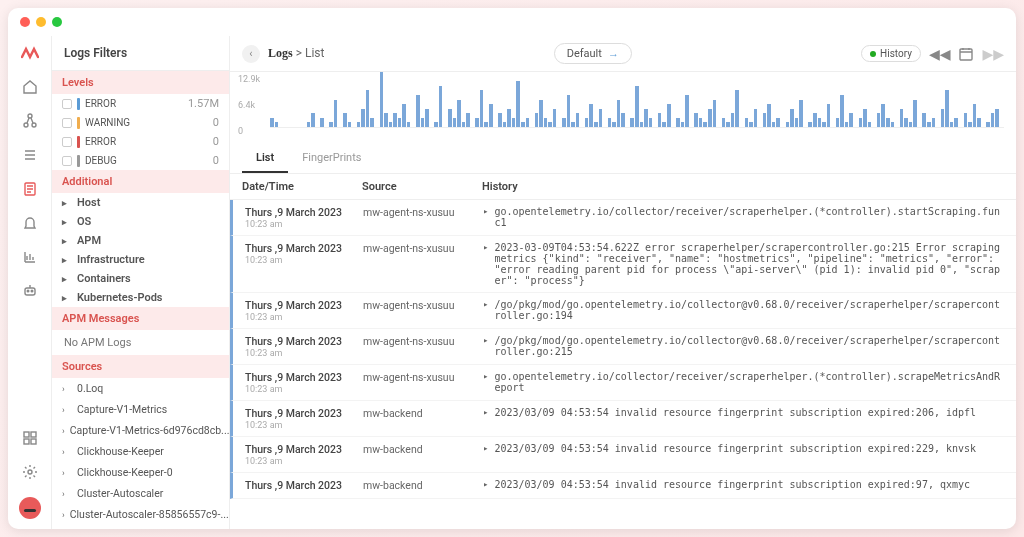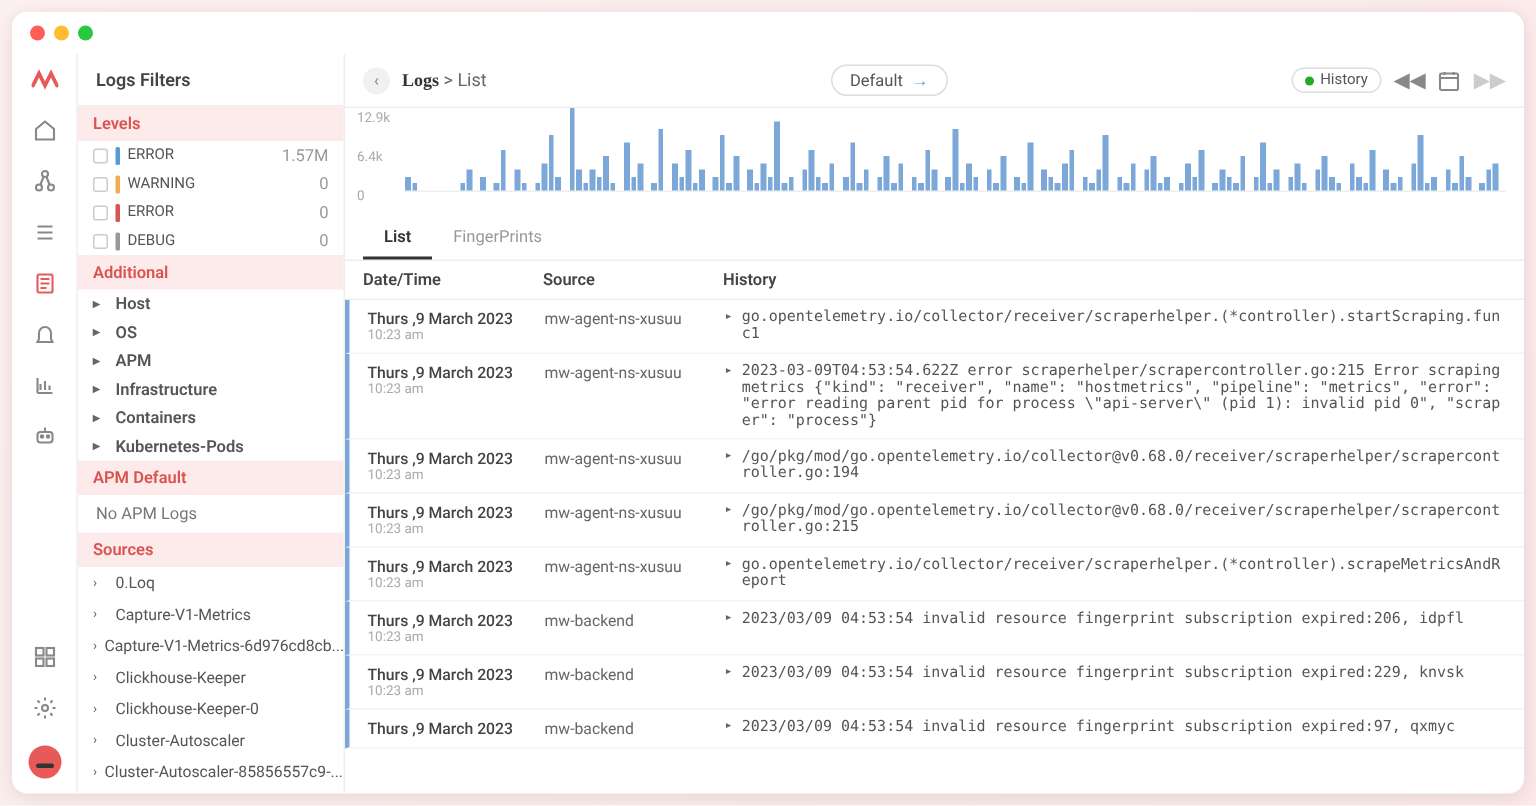--- a/index.html
+++ b/index.html
@@ -266,21 +266,21 @@
           </div>
           <div class="add-row">
             <span class="caret">▸</span>
             <span>Containers</span>
           </div>
           <div class="add-row">
             <span class="caret">▸</span>
             <span>Kubernetes-Pods</span>
           </div>
         </div>
-      <div class="section-header">APM Default</div>
+      <div class="section-header">APM Messages</div>
       <div class="no-apm">No APM Logs</div>
       <div class="section-header">Sources</div>
       <div id="sources-list">
           <div class="src-row">
             <span class="caret">›</span>
             <span>0.Loq</span>
           </div>
           <div class="src-row">
             <span class="caret">›</span>
             <span>Capture-V1-Metrics</span>

